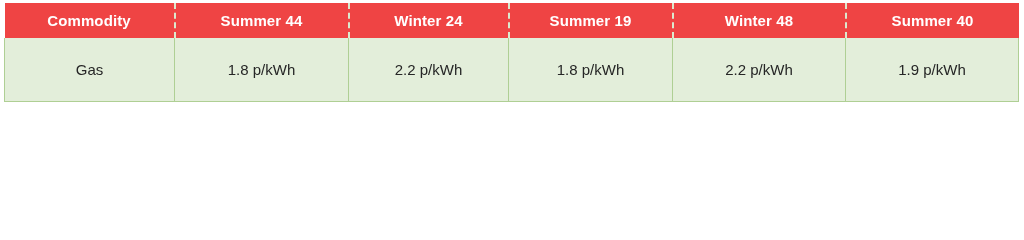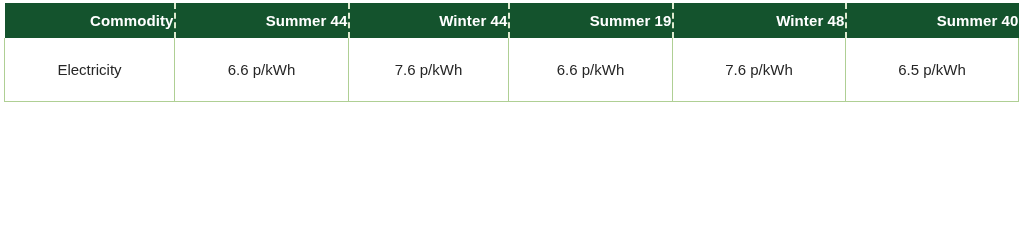--- a/index.html
+++ b/index.html
@@ -34,25 +34,25 @@
   table.price-table col.c2 { width: 160px; }
   table.price-table col.c3 { width: 164px; }
   table.price-table col.c4 { width: 173px; }
   table.price-table col.c5 { width: 173px; }
 
   
   thead tr.header-row {
     height: 35px;
   }
   thead th {
-    background: #14532d;
+    background: #ef4444;
     color: #ffffff;
     font-size: 15px;
     font-weight: bold;
-    text-align: right;
+    text-align: center;
     vertical-align: middle;
     padding: 0;
     letter-spacing: 0.1px;
     border: none;
     border-right: 2px dashed #DCE9CE;
     white-space: nowrap;
   }
   thead th:last-child {
     border-right: none;
   }
@@ -101,30 +101,30 @@
       <col class="c1">
       <col class="c2">
       <col class="c3">
       <col class="c4">
       <col class="c5">
     </colgroup>
     <thead>
       <tr class="header-row">
         <th>Commodity</th>
         <th>Summer 44</th>
-        <th>Winter 44</th>
+        <th>Winter 24</th>
         <th>Summer 19</th>
         <th>Winter 48</th>
         <th>Summer 40</th>
       </tr>
     </thead>
     <tbody>
-      <tr class="row-plain">
-        <td>Electricity</td>
-        <td>6.6 p/kWh</td>
-        <td>7.6 p/kWh</td>
-        <td>6.6 p/kWh</td>
-        <td>7.6 p/kWh</td>
-        <td>6.5 p/kWh</td>
+      <tr class="row-alt">
+        <td>Gas</td>
+        <td>1.8 p/kWh</td>
+        <td>2.2 p/kWh</td>
+        <td>1.8 p/kWh</td>
+        <td>2.2 p/kWh</td>
+        <td>1.9 p/kWh</td>
       </tr>
     </tbody>
   </table>
 </div>
 
 </body></html>

